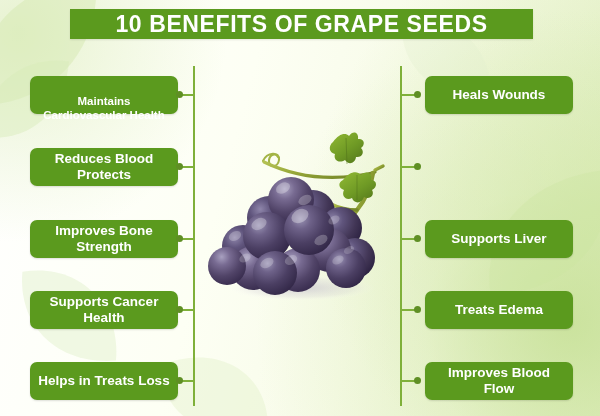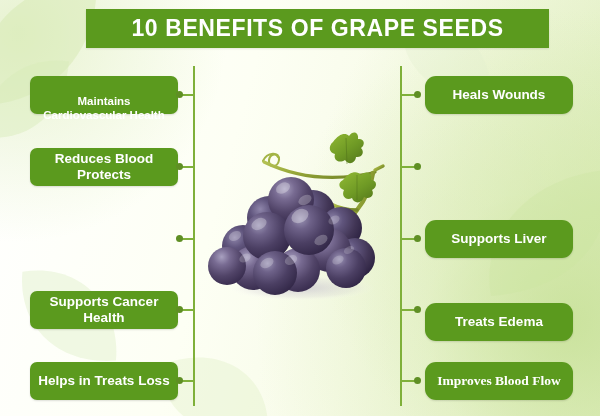--- a/index.html
+++ b/index.html
@@ -33,24 +33,24 @@
   .wm1 { left: -42px; top: -30px; width: 150px; height: 150px; }
   .wm2 { left: -30px; top: 46px;  width: 110px; height: 110px; }
   .wm3 { left: 8px;   top: 250px; width: 120px; height: 130px; }
   .wm4 { left: 140px; top: 330px; width: 150px; height: 120px; }
   .wm5 { left: 470px; top: 150px; width: 150px; height: 160px; }
   .wm6 { left: 380px; top: 0px;   width: 120px; height: 110px; }
 
   
   #title-bar {
     position: absolute;
-    left: 86px;
+    left: 70px;
     top: 9px;
     width: 463px;
-    height: 39px;
+    height: 30px;
     background: #5b9a1e;
     box-shadow: 0 1px 2px rgba(0,0,0,0.10);
   }
   #title-text {
     position: absolute;
     left: 0; right: 0; top: 0; bottom: 0;
     display: flex;
     align-items: center;
     justify-content: center;
     color: #ffffff;
@@ -102,21 +102,21 @@
     font-weight: bold;
     text-align: center;
     line-height: 1.18;
     white-space: pre-line;
   }
   .benefit-box.two-line .label {
     font-size: 11.5px;
     margin-top: 28px;
   }
   .col-left  { left: 30px;  width: 148px; }
-  .col-right { left: 425px; width: 148px; border-radius: 11px; }
+  .col-right { left: 425px; width: 148px; }
 
   
   #grapes-illustration {
     position: absolute;
     left: 205px;
     top: 118px;
     width: 195px;
     height: 185px;
   }
 </style>
@@ -157,20 +157,23 @@
   </div>
   <div class="stub" style="left:180px; top:94px; width:13px;"></div>
   <div class="dot" style="left:176px; top:91px;"></div>
 
   <div class="benefit-box col-left" style="top:148px;">
     <span class="label">Reduces Blood Protects</span>
   </div>
   <div class="stub" style="left:180px; top:166px; width:13px;"></div>
   <div class="dot" style="left:176px; top:163px;"></div>
 
+  <div class="benefit-box col-left" style="top:220px;">
+    <span class="label">Improves Bone Strength</span>
+  </div>
   <div class="stub" style="left:180px; top:238px; width:13px;"></div>
   <div class="dot" style="left:176px; top:235px;"></div>
 
   <div class="benefit-box col-left" style="top:291px;">
     <span class="label">Supports Cancer Health</span>
   </div>
   <div class="stub" style="left:180px; top:309px; width:13px;"></div>
   <div class="dot" style="left:176px; top:306px;"></div>
 
   <div class="benefit-box col-left" style="top:362px;">
@@ -187,27 +190,27 @@
 
   <div class="stub" style="left:402px; top:166px; width:14px;"></div>
   <div class="dot" style="left:414px; top:163px;"></div>
 
   <div class="benefit-box col-right" style="top:220px;">
     <span class="label">Supports Liver</span>
   </div>
   <div class="stub" style="left:402px; top:238px; width:14px;"></div>
   <div class="dot" style="left:414px; top:235px;"></div>
 
-  <div class="benefit-box col-right" style="top:303px;">
+  <div class="benefit-box col-right" style="top:291px;">
     <span class="label">Treats Edema</span>
   </div>
   <div class="stub" style="left:402px; top:309px; width:14px;"></div>
   <div class="dot" style="left:414px; top:306px;"></div>
 
-  <div class="benefit-box col-right" style="top:362px;font-family:Liberation Serif, serif;">
+  <div class="benefit-box col-right" style="top:362px;">
     <span class="label">Improves Blood Flow</span>
   </div>
   <div class="stub" style="left:402px; top:380px; width:14px;"></div>
   <div class="dot" style="left:414px; top:377px;"></div>
 
   <svg id="grapes-illustration" viewBox="0 0 195 185">
     <defs>
       <radialGradient id="gGrape" cx="33%" cy="28%" r="78%">
         <stop offset="0%" stop-color="#9a93b4"></stop>
         <stop offset="26%" stop-color="#6e6289"></stop>

